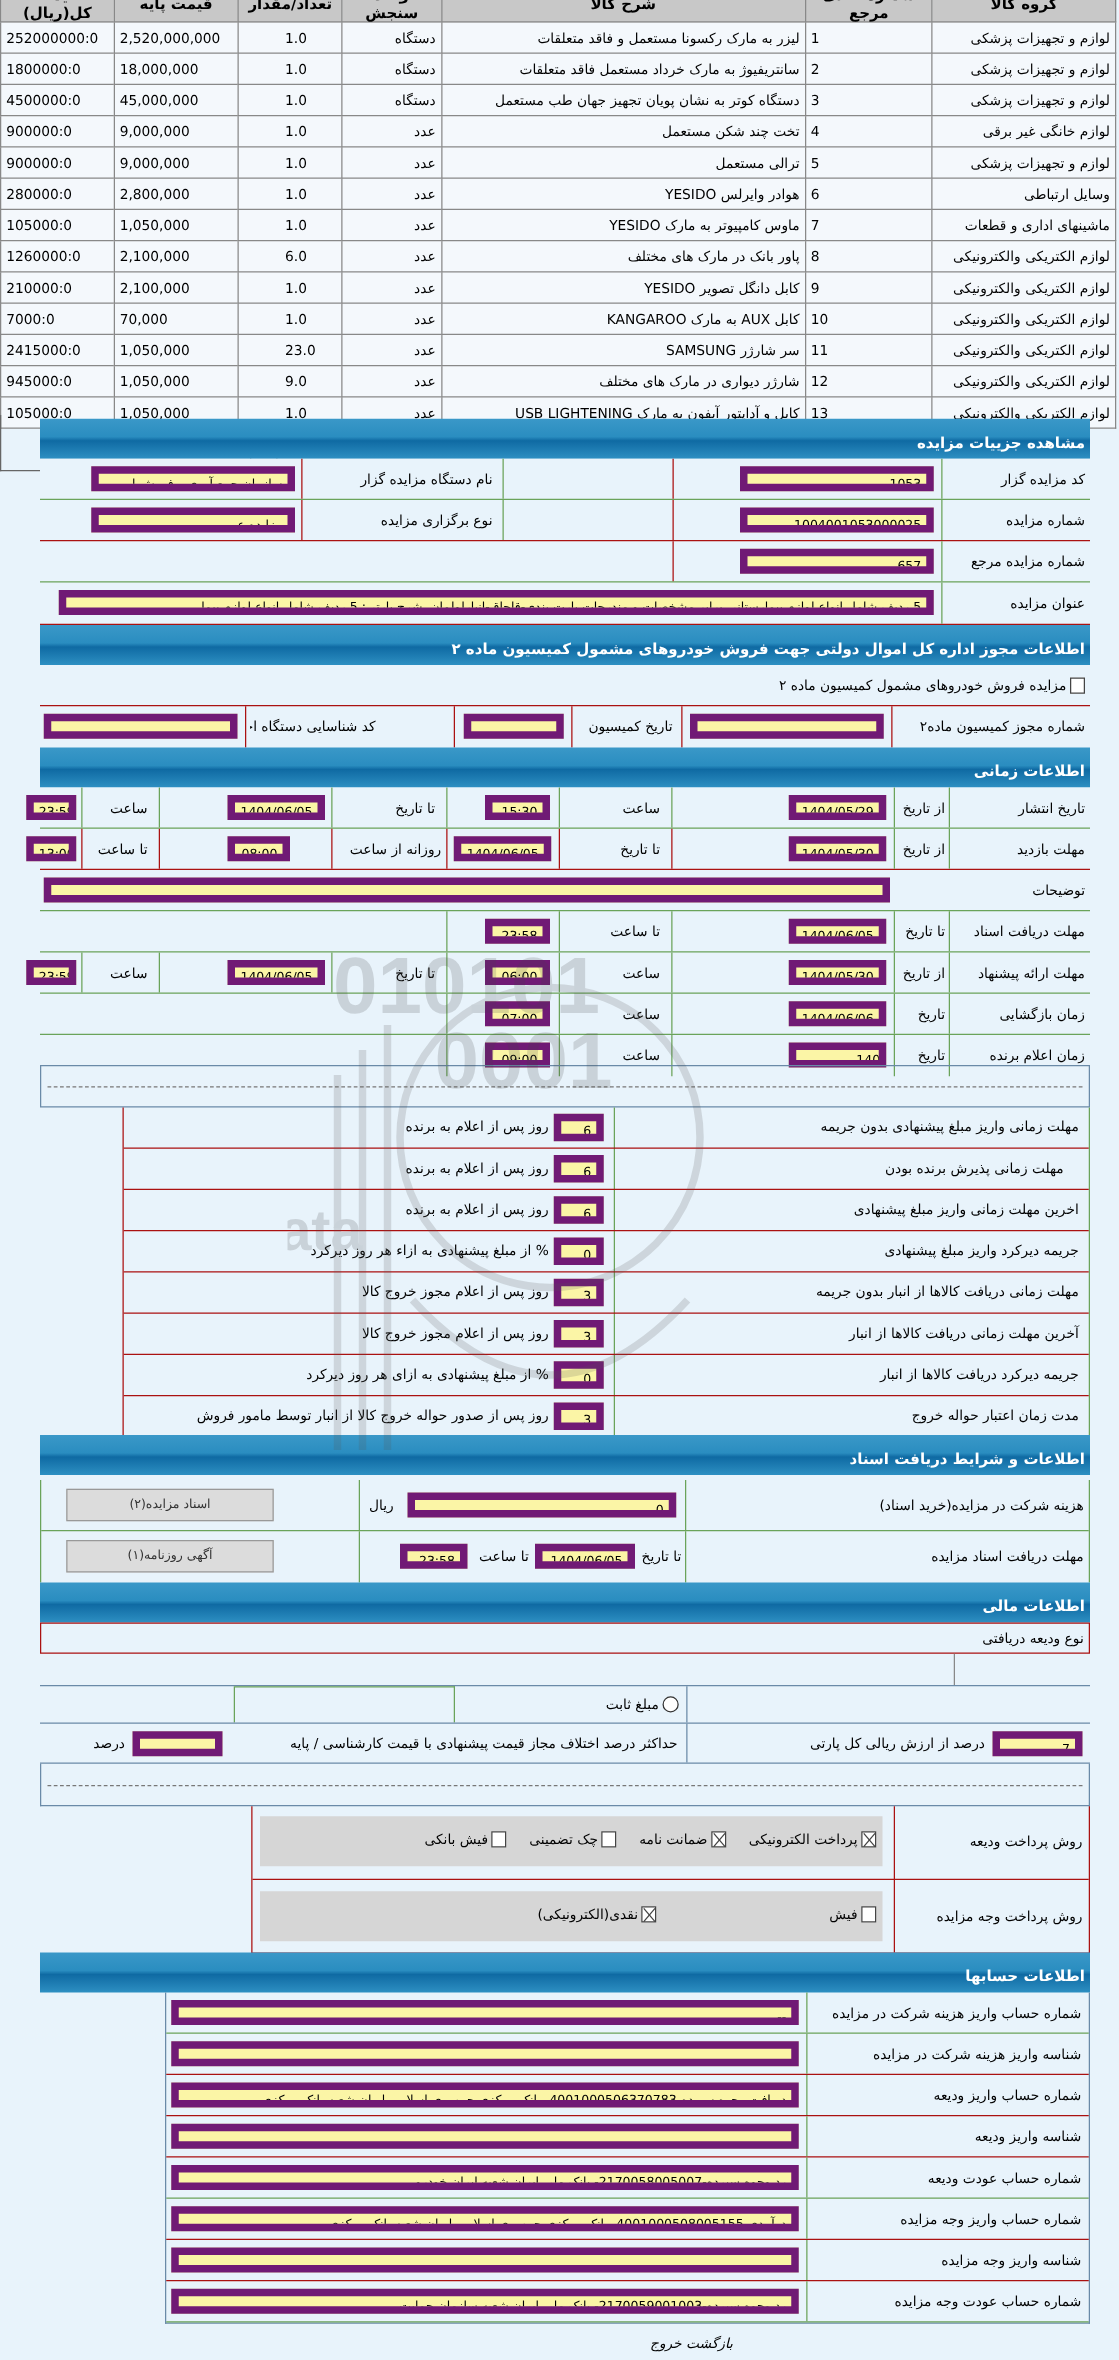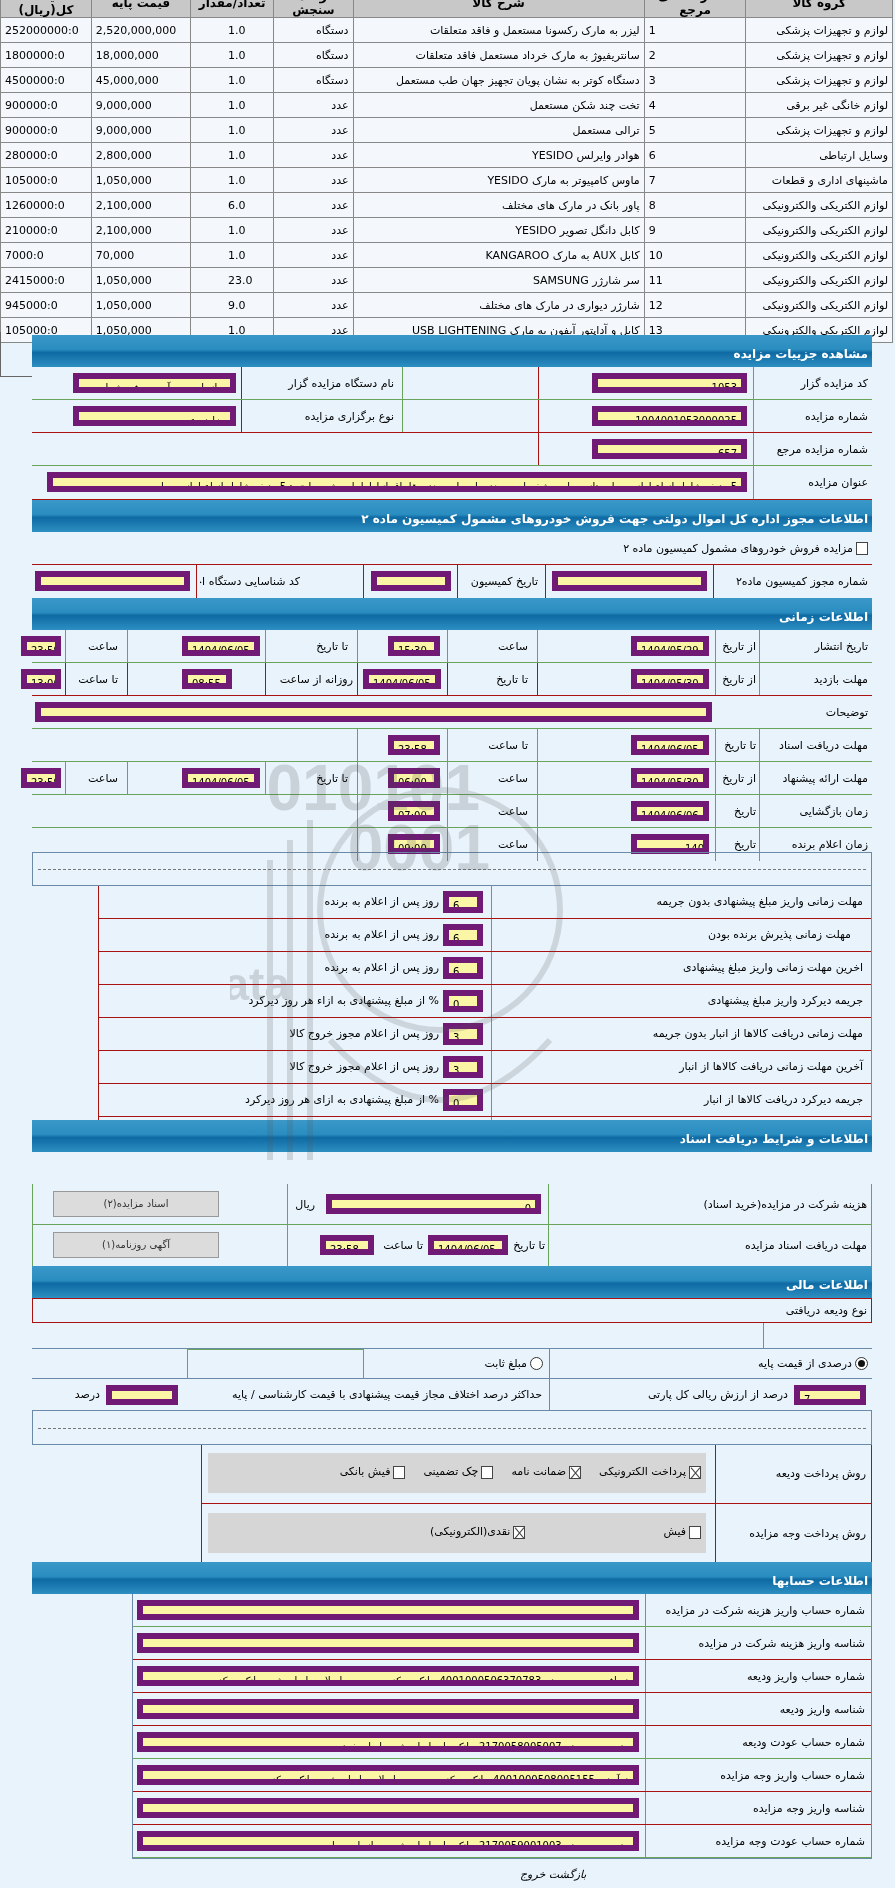--- a/index.html
+++ b/index.html
@@ -43,21 +43,21 @@
   .row { position: absolute; left: 0; right: 0; border-bottom: 1px solid #6aa35a; }
   .cell { position: absolute; top: 0; bottom: 0; display: flex; align-items: center; padding: 0 4px; white-space: nowrap; overflow: hidden; }
   .vline { position: absolute; top: 0; bottom: 0; width: 1px; background: #6aa35a; }
   .vline.red { background: #a11; }
   .field {
     position: absolute; background: #fbf5a6; border: 6px solid #701a75;
     height: 20px; line-height: 18px; padding: 0 4px; text-align: left;
     white-space: nowrap; overflow: hidden; font-size: 10px; direction: ltr;
   }
   .field.rtl { direction: rtl; text-align: right; }
-  .field.center { text-align: left; }
+  .field.center { text-align: right; }
   .lbl { position: absolute; white-space: nowrap; font-size: 11px; }
   .redbox { position: absolute; border: 1px solid #a11; }
   .greenbox { position: absolute; border: 1px solid #6aa35a; }
   .btn-gray {
     position: absolute; background: #dcdcdc; border: 1px solid #999;
     height: 26px; width: 166px; text-align: center; line-height: 24px; font-size: 10px; color: #333;
   }
   .graybox { position: absolute; background: #d6d6d6; }
   .chk {
     display: inline-block; width: 12px; height: 13px; border: 1px solid #444; background: #fff;
@@ -311,21 +311,21 @@
     <div class="cell" style="right:112px;width:44px;">از تاریخ</div>
     <div class="vline" style="right:156px;"></div>
     <div class="field center" style="right:163px;top:6px;width:78px;">1404/05/30</div>
     <div class="vline red" style="right:334px;"></div>
     <div class="cell" style="right:340px;width:80px;">تا تاریخ</div>
     <div class="vline red" style="right:424px;"></div>
     <div class="field center" style="right:431px;top:6px;width:78px;">1404/06/05</div>
     <div class="vline red" style="right:514px;"></div>
     <div class="cell" style="right:515px;width:90px;">روزانه از ساعت</div>
     <div class="vline red" style="right:606px;"></div>
-    <div class="field center" style="right:640px;top:6px;width:50px;">08:55</div>
+    <div class="field center" style="right:640px;top:6px;width:50px;">08:00</div>
     <div class="vline red" style="right:744px;"></div>
     <div class="cell" style="right:750px;width:60px;">تا ساعت</div>
     <div class="vline red" style="right:806px;"></div>
     <div class="field center" style="right:811px;top:6px;width:40px;">13:00</div>
   </div>
 
   <div class="row" style="top:66px;height:33px;">
     <div class="cell" style="right:0;width:112px;">توضیحات</div>
     <div class="field rtl" style="right:160px;top:6px;width:677px;"></div>
   </div>
@@ -432,21 +432,21 @@
         <div class="lbl" style="right:432px;top:9px;">% از مبلغ پیشنهادی به ازای هر روز دیرکرد</div>
       </div>
       <div class="abs" style="left: 0px; right: 0px; top: 231px; height: 33px; border-bottom: 1px solid rgb(170, 17, 17);">
         <div class="lbl" style="right:8px;top:9px;">مدت زمان اعتبار حواله خروج</div>
         <div class="field center" style="right:388px;top:5px;width:40px;height:22px;">3</div>
         <div class="lbl" style="right:432px;top:9px;">روز پس از صدور حواله خروج کالا از انبار توسط مامور فروش</div>
       </div>
     </div>
 </div>
 
-<div class="section-header" style="top:1120px;">اطلاعات و شرایط دریافت اسناد</div>
+<div class="section-header" style="top:1148px;">اطلاعات و شرایط دریافت اسناد</div>
 <div class="panel" style="top:1184px;height:82px;border-left:1px solid #6aa35a;border-right:1px solid #6aa35a;">
   <div class="row" style="top:0;height:41px;">
     <div class="cell" style="right:0;width:322px;">هزینه شرکت در مزایده(خرید اسناد)</div>
     <div class="vline" style="right:322px;"></div>
     <div class="field" style="right:330px;top:10px;width:215px;text-align:right;">0</div>
     <div class="cell" style="right:552px;width:30px;text-align:right;">ریال</div>
     <div class="vline" style="right:583px;"></div>
     <div class="btn-gray" style="right:652px;top:7px;">اسناد مزایده(۲)</div>
   </div>
   <div class="row" style="top:41px;height:41px;border-bottom:none;">
@@ -460,24 +460,20 @@
     <div class="btn-gray" style="right:652px;top:7px;">آگهی روزنامه(۱)</div>
   </div>
 </div>
 
 <div class="section-header" style="top:1266px;">اطلاعات مالی</div>
 <div class="redbox" style="left:32px;top:1298px;width:840px;height:25px;">
   <div class="cell" style="right:0;">نوع ودیعه دریافتی</div>
 </div>
 <div class="abs" style="left:763px;top:1323px;width:1px;height:25px;background:#888;"></div>
 <div class="abs" style="left:32px;top:1348px;width:840px;height:30px;border-top:1px solid #6a8aa8;">
-  <div class="cell" style="right:0;width:296px;">
-    <span class="radio on"></span>
-    <span>درصدی از قیمت پایه</span>
-  </div>
   <div class="vline" style="right:322px;background:#6a8aa8;"></div>
   <div class="cell" style="right:325px;width:180px;">
     <span class="radio"></span>
     <span>مبلغ ثابت</span>
   </div>
   <div class="vline" style="right:508px;"></div>
   <div class="vline" style="right:684px;"></div>
   <div class="abs" style="right:508px;top:0;width:176px;border-top:1px solid #6aa35a;"></div>
 </div>
 <div class="abs" style="left:32px;top:1378px;width:840px;height:33px;border-top:1px solid #6a8aa8;border-bottom:1px solid #6a8aa8;">

